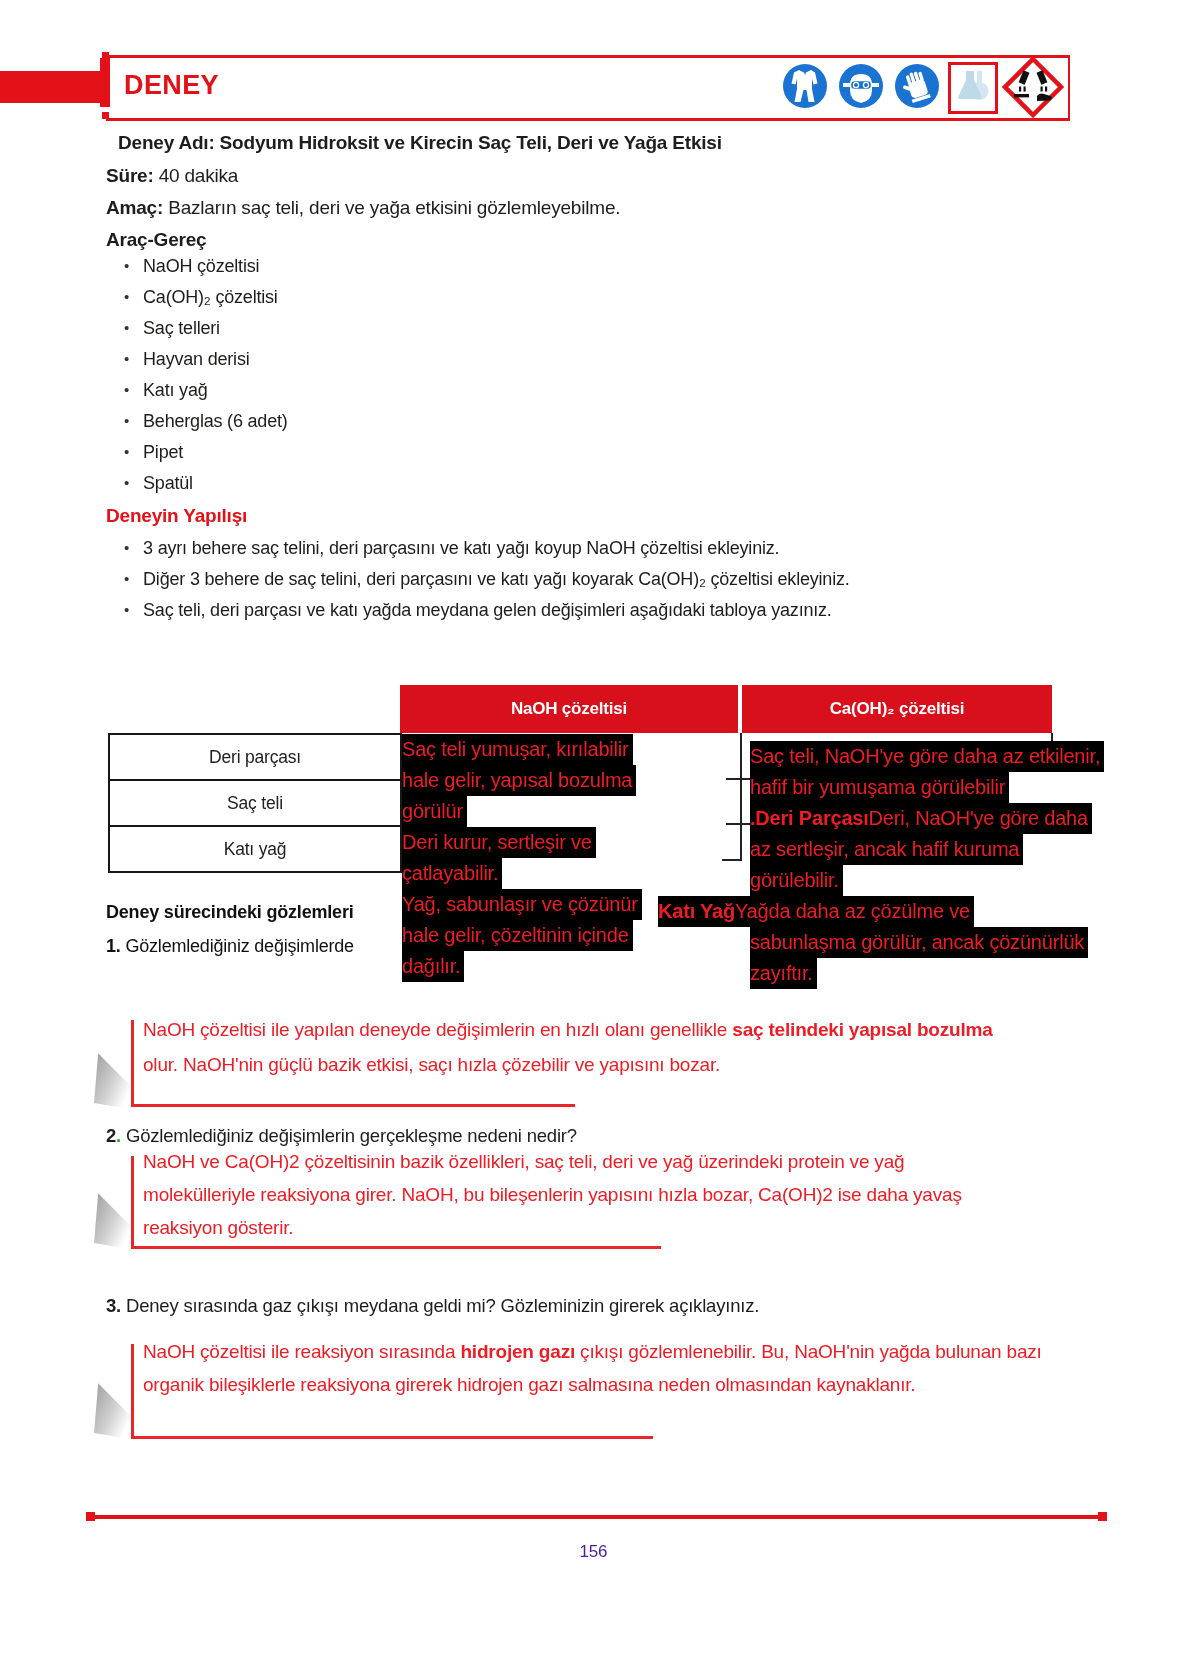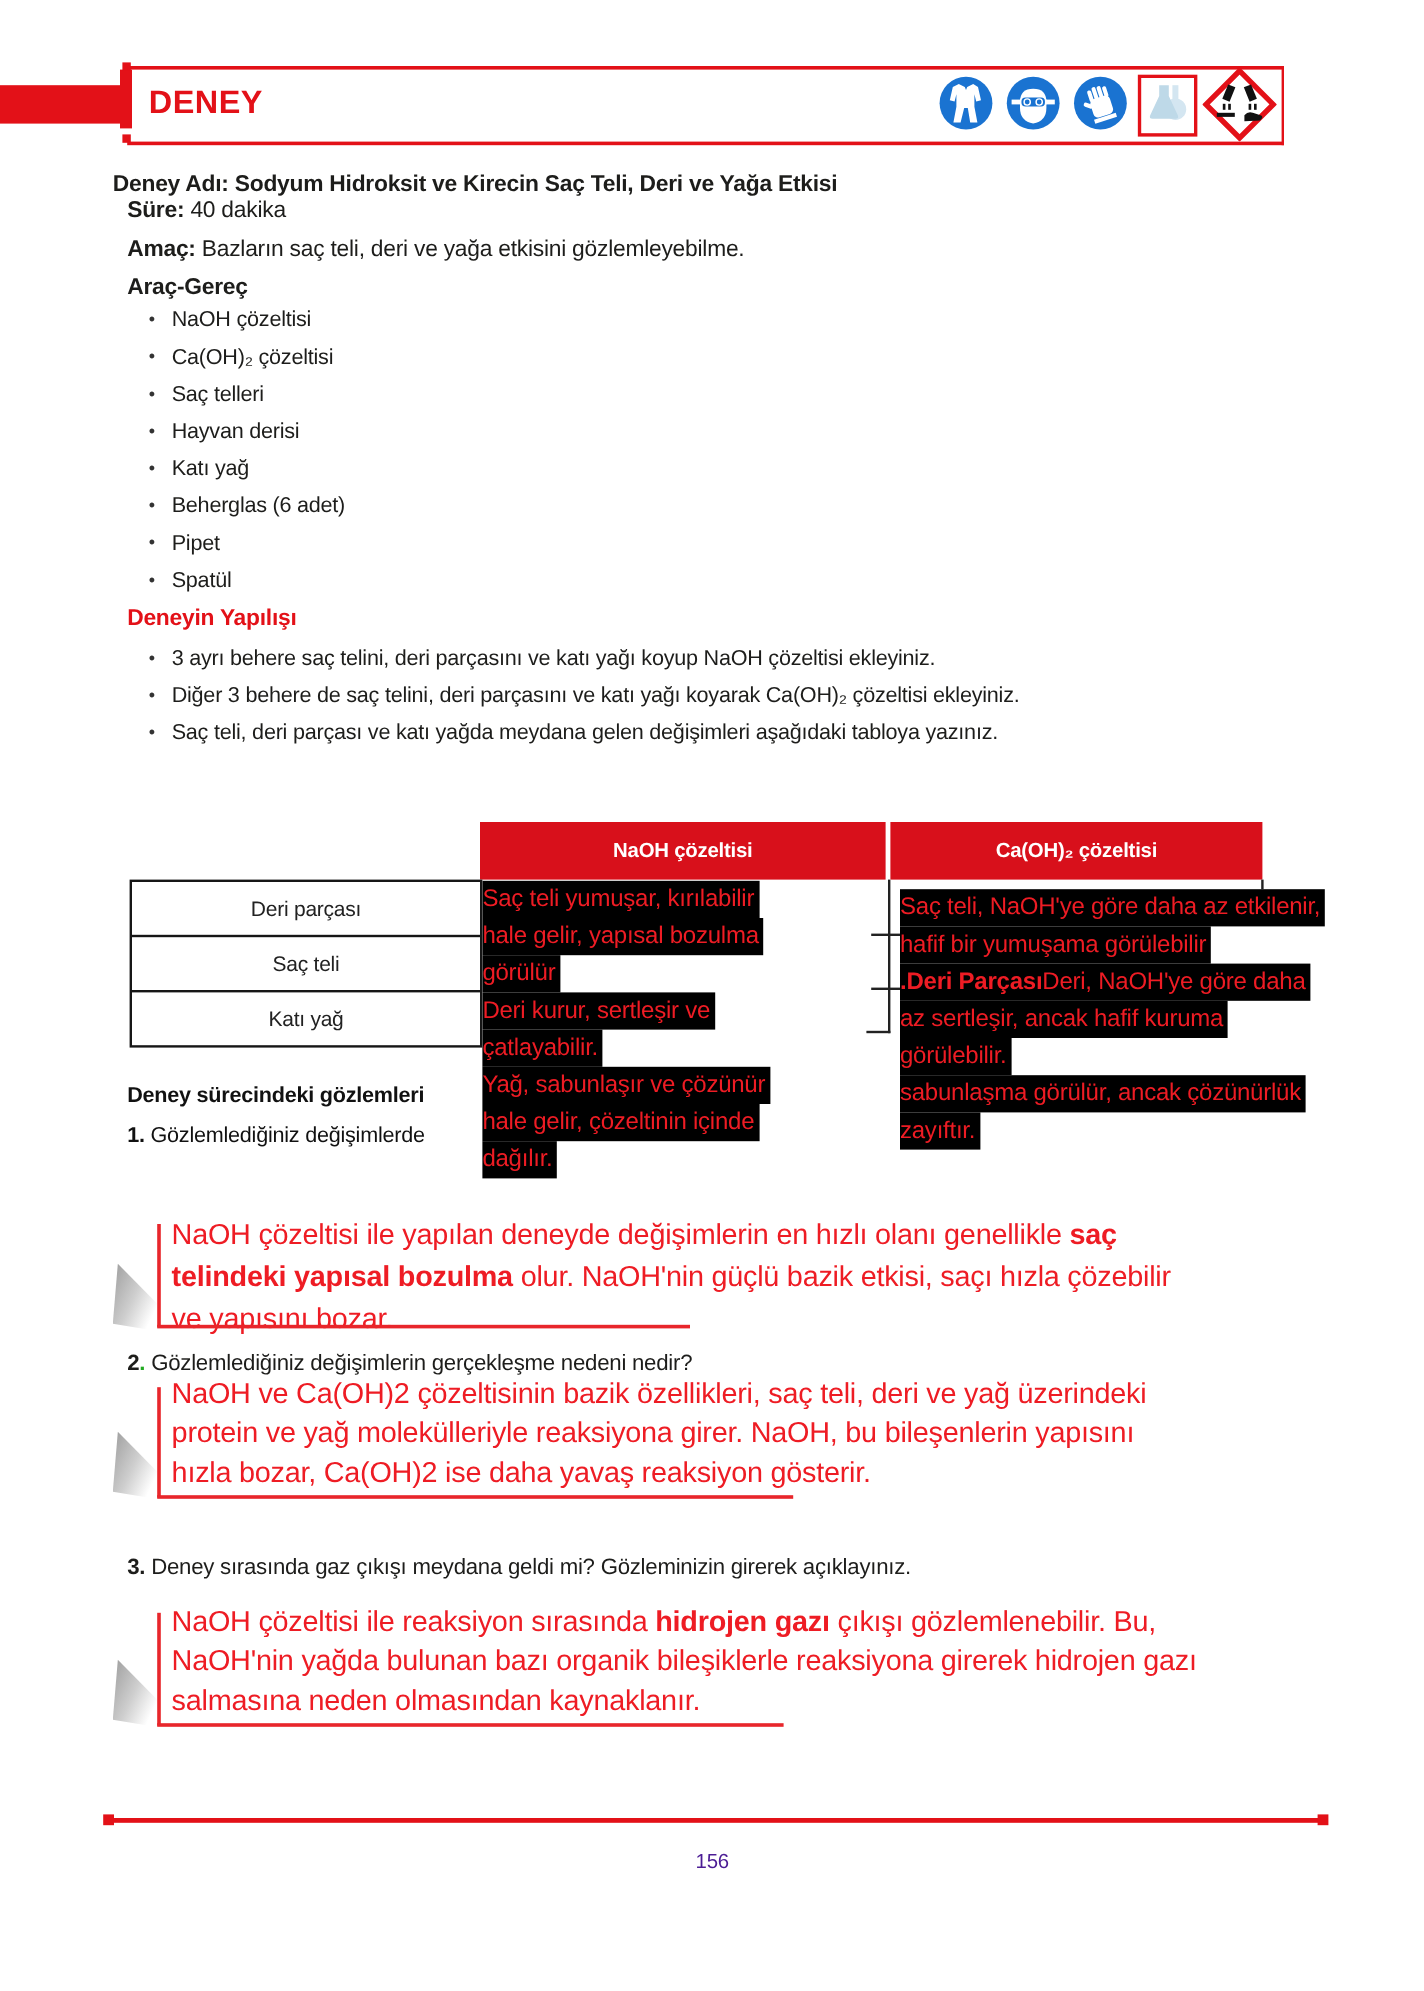--- a/index.html
+++ b/index.html
@@ -31,21 +31,21 @@
   .thcell{background:var(--thead-red);color:#fff;font-weight:bold;font-size:17px;text-align:center;line-height:48px;height:48px;}
   #label-table{border:2px solid #161616;}
   .lrow{height:44px;line-height:44px;text-align:center;font-size:17.5px;color:#222;}
   .lrow + .lrow{border-top:2px solid #161616;}
   .gline{background:#222;}
   
   .ansblock{z-index:2;font-size:20px;line-height:31px;color:var(--red-text);background:#fff;}
   .ansblock div{background:#000000;width:fit-content;padding-right:4px;white-space:nowrap;}
   .frag{z-index:1;font-size:18px;color:#111;white-space:nowrap;}
   
-  .boxtext{color:var(--red-text);font-size:24px;line-height:35px;}
+  .boxtext{color:var(--red-text);font-size:19px;line-height:35px;}
   .bl{background:#e8262b;width:3px;}
   .bb{background:#e8262b;height:3px;}
   .curl{background:linear-gradient(115deg,#8a8a8a 0%,#c6c6c6 45%,rgba(255,255,255,0) 78%);
         clip-path:polygon(10% 2%,100% 68%,100% 100%,0 88%);opacity:.85;}
   .q{font-size:18.5px;color:var(--ink);}
   .greendot{color:#21aa21;font-weight:bold;}
   
   #footer-rule{background:var(--red);}
   .fsq{width:9px;height:9px;background:var(--red);}
   #page-num{width:1187px;text-align:center;font-size:17px;color:#4c1d95;}
@@ -110,21 +110,21 @@
         <rect x="17" y="30.5" width="2.2" height="5"></rect>
         <rect x="21.5" y="30.5" width="2.2" height="5"></rect>
         <rect x="38.5" y="30.5" width="2.2" height="5"></rect>
         <rect x="43" y="30.5" width="2.2" height="5"></rect>
         <rect x="12" y="38" width="15" height="3.4"></rect>
         <path d="M35 40 q3-3.5 7-2 l6.5 2 q2 .8 1.2 2.6 L48 44.5 l-13 .5z"></path>
       </g>
     </svg>
   </span>
 
-  <div class="abs t19 b" style="left:94px;top:130px;margin-top:11px;">Deney Adı: Sodyum Hidroksit ve Kirecin Saç Teli, Deri ve Yağa Etkisi</div>
+  <div class="abs t19 b" style="left:118px;top:130px;">Deney Adı: Sodyum Hidroksit ve Kirecin Saç Teli, Deri ve Yağa Etkisi</div>
   <div class="abs t19" style="left:106px;top:163px;">
     <span class="b">Süre:</span><span> 40 dakika</span>
   </div>
   <div class="abs t19" style="left:106px;top:195px;">
     <span class="b">Amaç:</span><span> Bazların saç teli, deri ve yağa etkisini gözlemleyebilme.</span>
   </div>
   <div class="abs t19 b" style="left:106px;top:227px;">Araç-Gereç</div>
 
   <div class="li" style="top:256px;"><span>NaOH çözeltisi</span></div>
   <div class="li" style="top:287px;"><span>Ca(OH)₂ çözeltisi</span></div>
@@ -171,20 +171,21 @@
     <div>hale gelir, çözeltinin içinde</div>
     <div>dağılır.</div>
   </div>
 
   <div class="abs ansblock" style="left:750px;top:741px;width:432px;">
     <div>Saç teli, NaOH'ye göre daha az etkilenir,</div>
     <div>hafif bir yumuşama görülebilir</div>
     <div><span class="b">.Deri Parçası</span><span>Deri, NaOH'ye göre daha</span></div>
     <div>az sertleşir, ancak hafif kuruma</div>
     <div>görülebilir.</div>
+    <div style="margin-left:-92px;"><span class="b">Katı Yağ</span><span>Yağda daha az çözülme ve</span></div>
     <div>sabunlaşma görülür, ancak çözünürlük</div>
     <div>zayıftır.</div>
   </div>
 
   <div class="abs boxtext" style="left:143px;top:1012px;width:850px;">
     <span>NaOH çözeltisi ile yapılan deneyde değişimlerin en hızlı olanı genellikle </span><span class="b">saç telindeki yapısal bozulma</span><span> olur. NaOH'nin güçlü bazik etkisi, saçı hızla çözebilir ve yapısını bozar.</span>
   </div>
   <div class="abs bl" style="left:131px;top:1020px;height:86px;"></div>
   <div class="abs bb" style="left:131px;top:1104px;width:444px;"></div>
   <div class="abs curl" style="left:94px;top:1052px;width:42px;height:58px;"></div>

